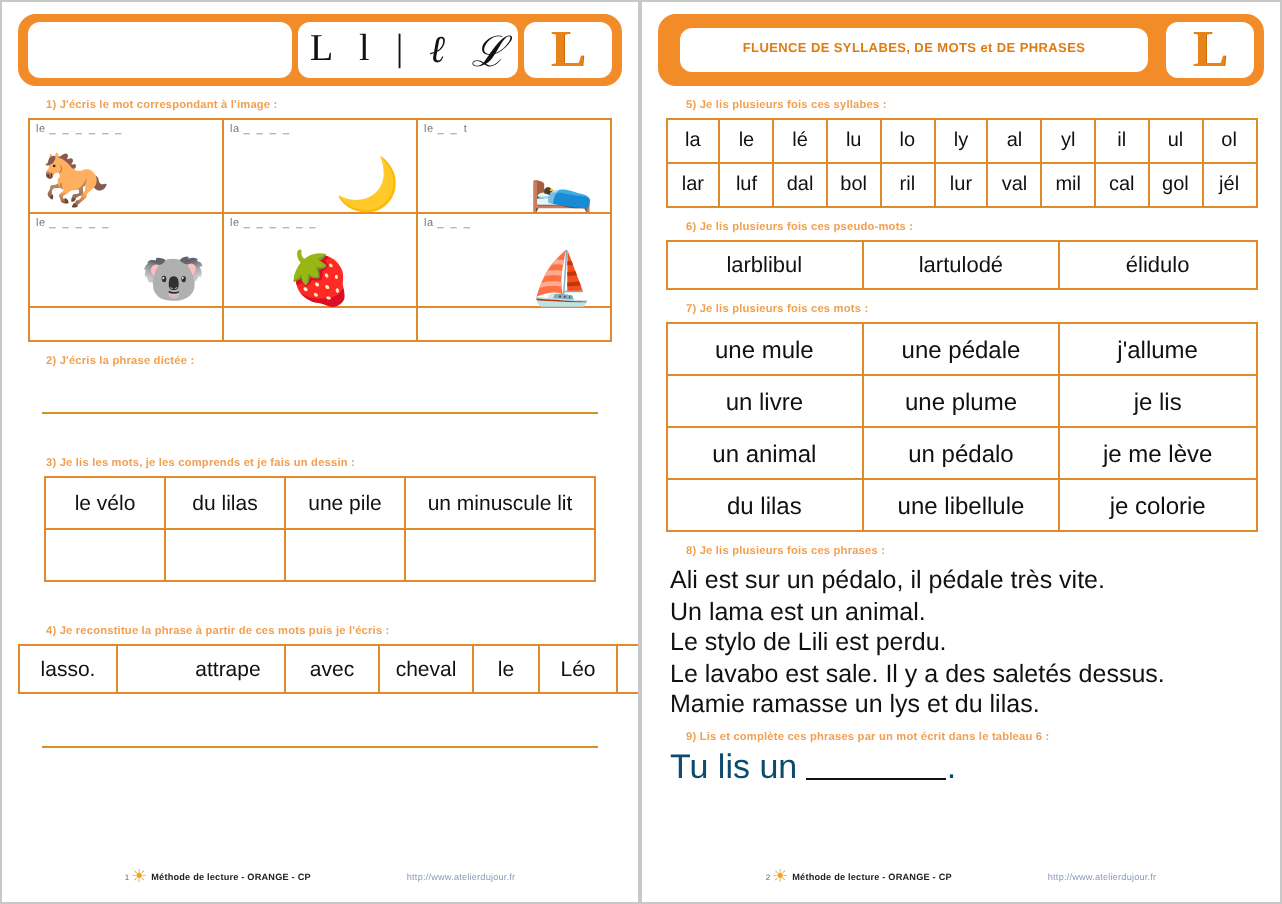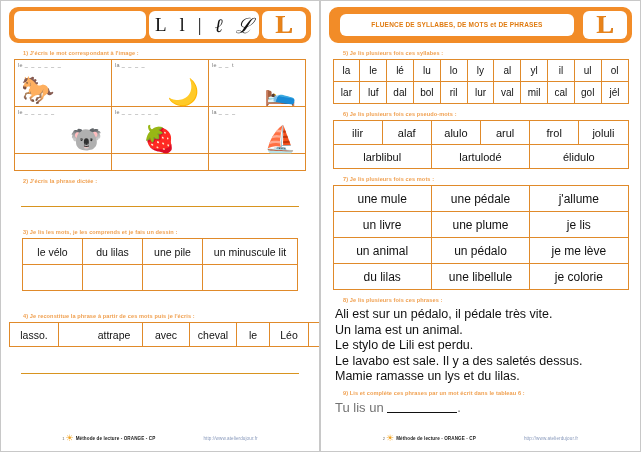--- a/index.html
+++ b/index.html
@@ -123,21 +123,21 @@
   .wt-pseudo td{font-size:11px;height:19px;}
   .wt-words{width:296px;margin:0 auto;}
   .wt-words td{font-size:12px;height:21px;}
 
   
   .phrases{margin:4px 0 0 6px;}
   .phrases div{
     font-size:12.5px;color:#111;line-height:15.5px;
   }
   .complete{margin:2px 0 0 6px;}
-  .complete div{font-size:13px;color:#737373;line-height:17px;}
+  .complete div{font-size:17px;color:#0c4a6e;line-height:17px;}
   .ulblank{
     display:inline-block;border-bottom:1.2px solid #111;
     height:11px;vertical-align:-1px;
   }
   .b1{width:70px;}
   .b2{width:108px;}
 
   
   .footer{
     position:absolute;left:0;right:0;bottom:8px;
@@ -303,28 +303,20 @@
         <td>cal</td>
         <td>gol</td>
         <td>jél</td>
       </tr>
     </tbody>
       </table>
 
     <div class="exlabel">6)  Je lis plusieurs fois ces pseudo-mots :</div>
     <table class="wt wt-pseudo">
       <tbody>
-          <tr>
-        <td>ilir</td>
-        <td>alaf</td>
-        <td>alulo</td>
-        <td>arul</td>
-        <td>frol</td>
-        <td>joluli</td>
-      </tr>
       <tr>
         <td colspan="2">larblibul</td>
         <td colspan="2">lartulodé</td>
         <td colspan="2">élidulo</td>
       </tr>
     </tbody>
       </table>
 
     <div class="exlabel">7)  Je lis plusieurs fois ces mots :</div>
     <table class="wt wt-words">

